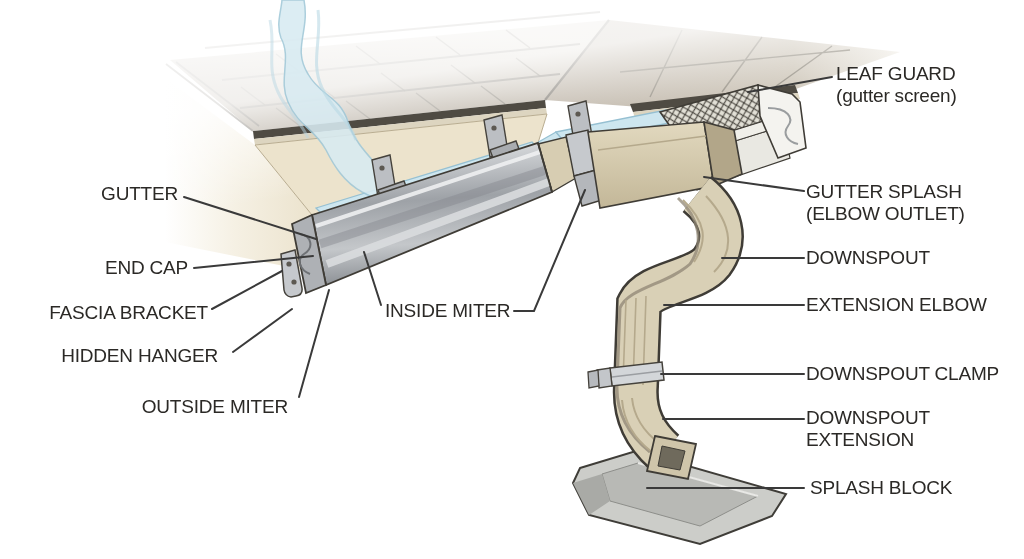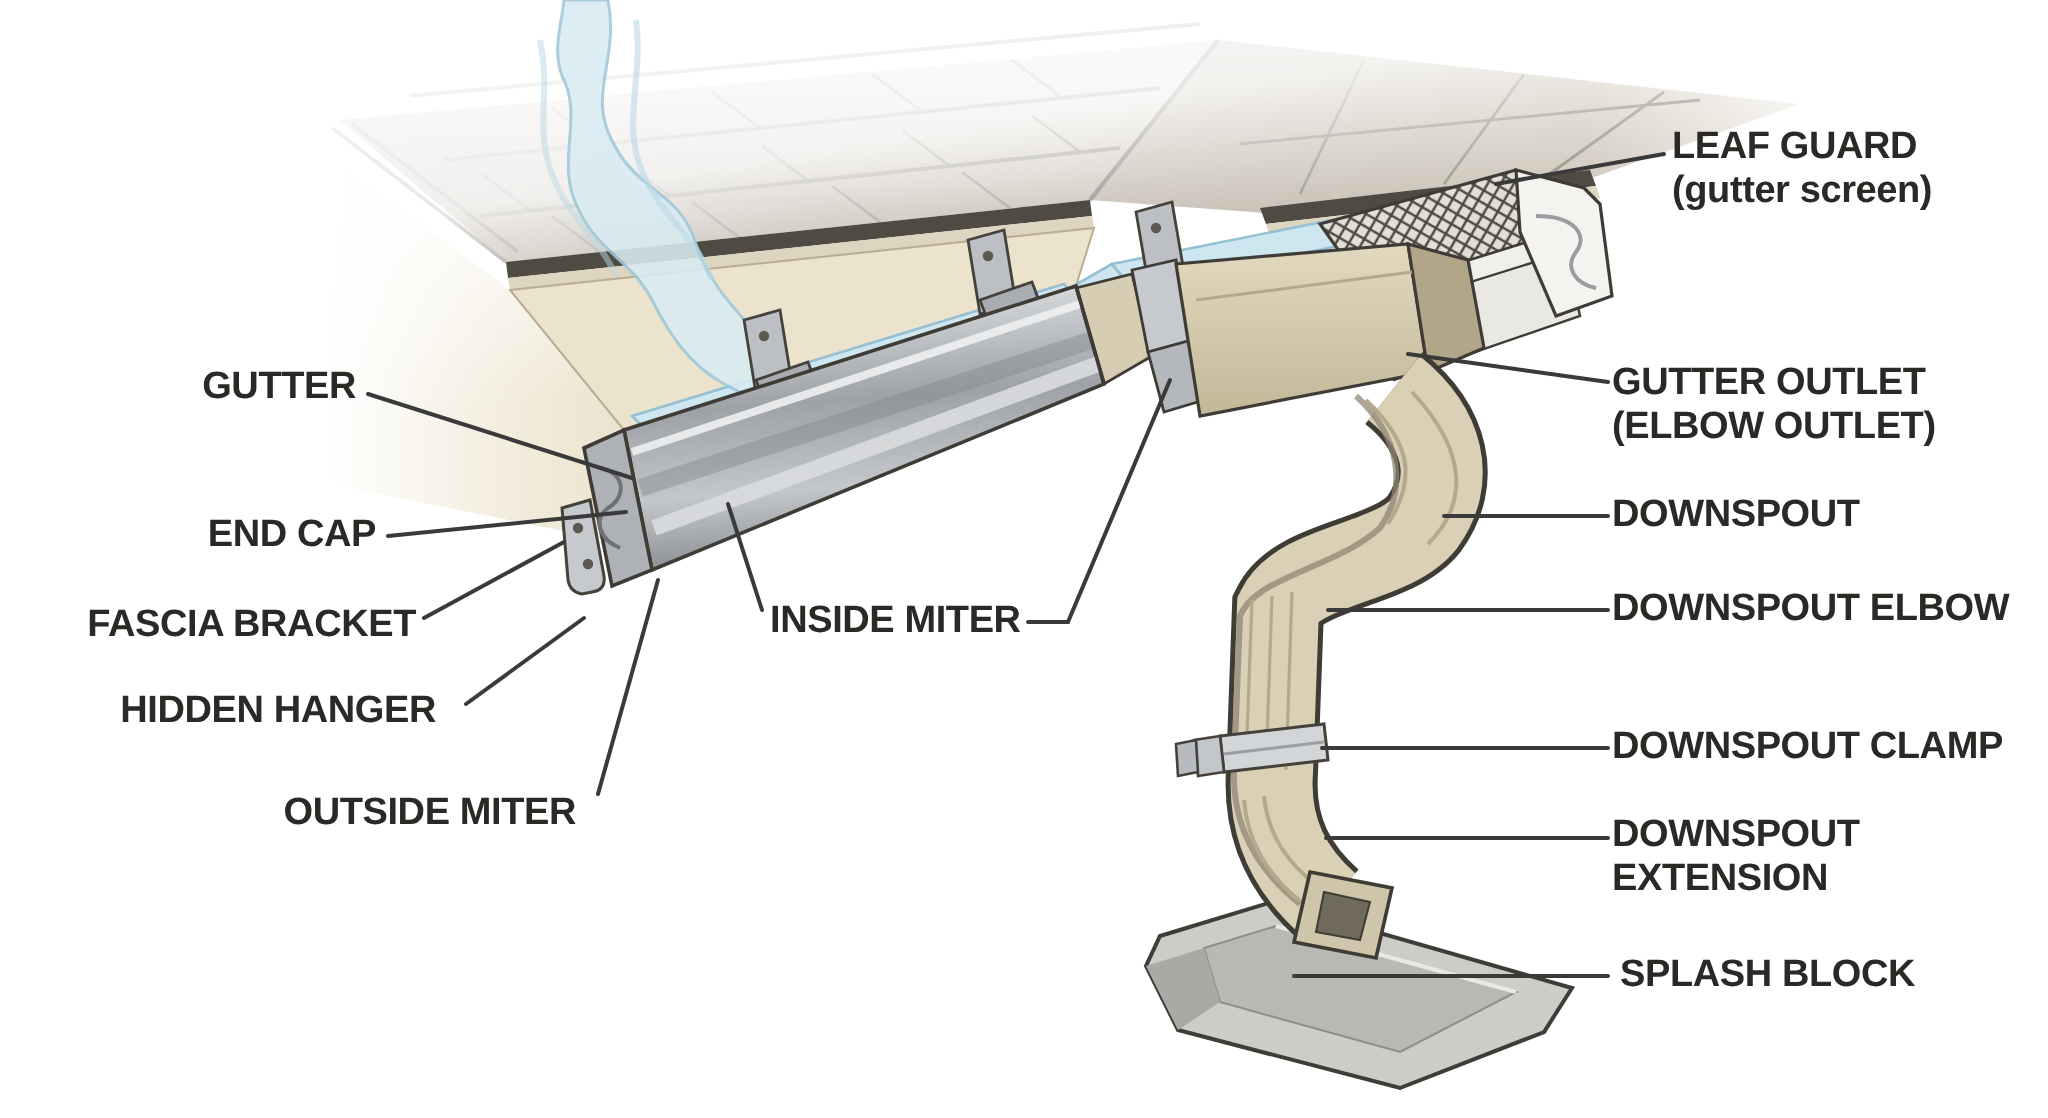--- a/index.html
+++ b/index.html
@@ -1,19 +1,19 @@
 <!DOCTYPE html>
 <html><head>
 <meta charset="utf-8">
 <style>
   html,body{margin:0;padding:0;background:#ffffff;}
   .stage{position:relative;width:1024px;height:559px;background:#ffffff;overflow:hidden;
          font-family:"Liberation Sans",sans-serif;}
   .stage svg{position:absolute;left:0;top:0;}
-  .lbl{position:absolute;font-weight:bold;font-size:19px;line-height:22px;color:#2b2926;
+  .lbl{position:absolute;font-weight:normal;font-size:19px;line-height:22px;color:#2b2926;
        letter-spacing:-0.2px;white-space:nowrap;}
   .lbl.r{text-align:right;}
 </style>
 </head>
 <body>
 
 <div class="stage">
 
 <svg width="1024" height="559" viewBox="0 0 1024 559">
   <defs>
@@ -206,26 +206,26 @@
 <div class="lbl r" style="top:302px;right:816px">FASCIA BRACKET</div>
 <div class="lbl r" style="top:345px;right:806px">HIDDEN HANGER</div>
 <div class="lbl" style="top:300px;left:385px">INSIDE MITER</div>
 <div class="lbl r" style="top:396px;right:736px">OUTSIDE MITER</div>
 
 <div class="lbl" style="top:63px;left:836px">
   <div>LEAF GUARD</div>
   <div>(gutter screen)</div>
 </div>
 <div class="lbl" style="top:181px;left:806px">
-  <div>GUTTER OUTLET</div>
+  <div>GUTTER SPLASH</div>
   <div>(ELBOW OUTLET)</div>
 </div>
 <div class="lbl" style="top:247px;left:806px">DOWNSPOUT</div>
 <div class="lbl" style="top:294px;left:806px">
-  <div>DOWNSPOUT ELBOW</div>
+  <div>EXTENSION ELBOW</div>
 </div>
 <div class="lbl" style="top:363px;left:806px">DOWNSPOUT CLAMP</div>
 <div class="lbl" style="top:407px;left:806px">
   <div>DOWNSPOUT</div>
   <div>EXTENSION</div>
 </div>
 <div class="lbl" style="top:477px;left:810px">SPLASH BLOCK</div>
 
 </div>
 

